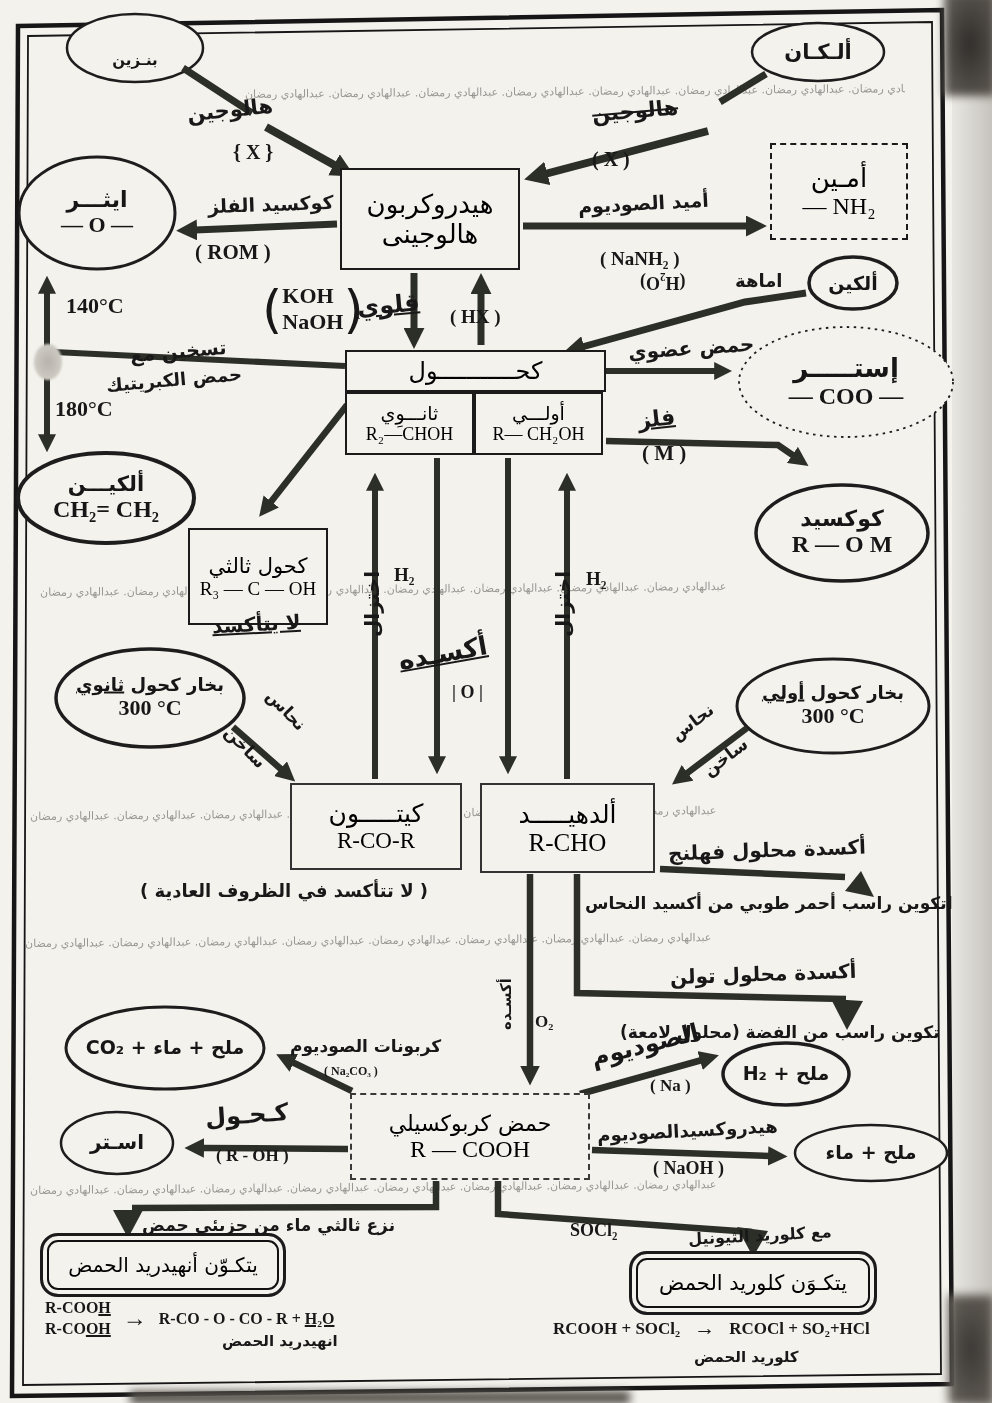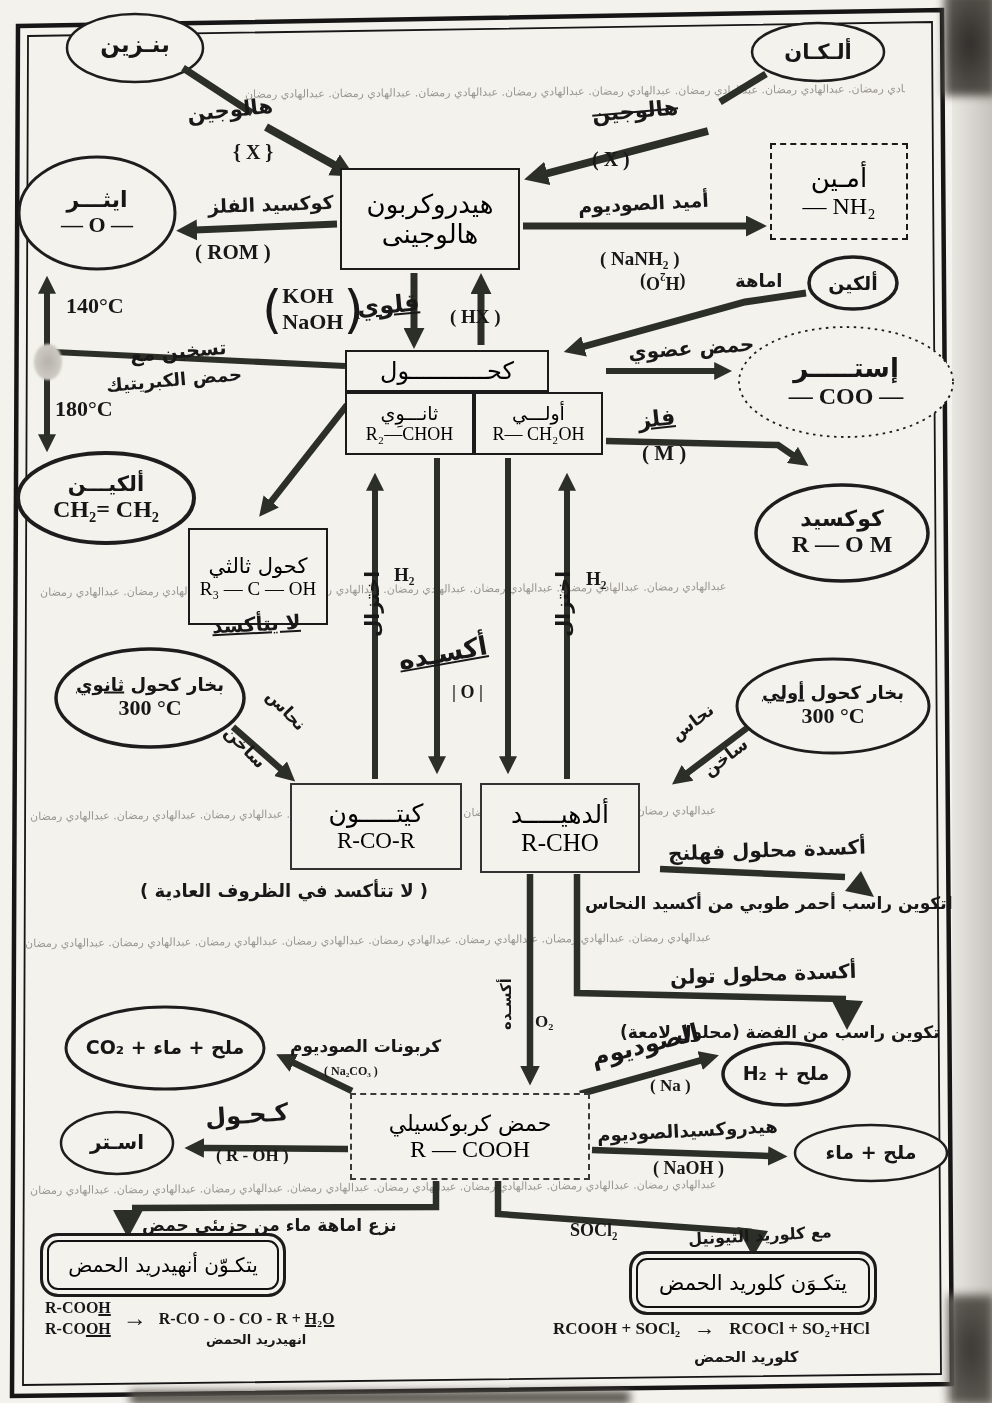--- a/index.html
+++ b/index.html
@@ -91,55 +91,55 @@
 </svg>
 
 <div class="bx" style="left:340px;top:168px;width:180px;height:102px">
   <div style="font-size:26px">هيدروكربون</div>
   <div style="font-size:26px">هالوجينى</div>
 </div>
 <div class="bx" style="left:770px;top:143px;width:138px;height:97px;border-style:dashed;border-width:2px">
   <div style="font-size:26px">أمـين</div>
   <div class="ser" style="font-size:24px">— NH₂</div>
 </div>
-<div class="bx" style="left:345px;top:350px;width:204px;height:42px">
+<div class="bx" style="left:345px;top:350px;width:261px;height:42px">
   <div style="font-size:24px">كحـــــــــــول</div>
 </div>
 <div class="bx" style="left:345px;top:392px;width:129px;height:63px">
   <div style="font-size:19px">ثانـــوِي</div>
   <div class="ser" style="font-size:18px">R₂—CHOH</div>
 </div>
 <div class="bx" style="left:474px;top:392px;width:129px;height:63px">
   <div style="font-size:19px">أولـــي</div>
   <div class="ser" style="font-size:18px">R— CH₂OH</div>
 </div>
 <div class="bx" style="left:188px;top:528px;width:140px;height:97px">
   <div style="font-size:21px">كحول ثالثي</div>
   <div class="ser" style="font-size:19px">R₃ — C — OH</div>
 </div>
 <div class="bx" style="left:290px;top:783px;width:172px;height:87px;border-width:2px;border-color:#333">
   <div style="font-size:25px">كيتـــــون</div>
   <div class="ser" style="font-size:23px">R-CO-R</div>
 </div>
-<div class="bx" style="left:480px;top:783px;width:160px;height:90px;border-width:2px;border-color:#333">
+<div class="bx" style="left:480px;top:783px;width:175px;height:90px;border-width:2px;border-color:#333">
   <div style="font-size:25px">ألدهيـــــد</div>
   <div class="ser" style="font-size:25px">R-CHO</div>
 </div>
 <div class="bx" style="left:350px;top:1093px;width:240px;height:87px;border-style:dashed;border-width:2px;border-color:#3a3a3a">
   <div style="font-size:22px">حمض كربوكسيلي</div>
   <div class="ser" style="font-size:24px">R — COOH</div>
 </div>
 <div class="bx" style="left:40px;top:1233px;width:246px;height:64px;border-width:3px;border-radius:18px;box-shadow:inset 0 0 0 4px #f4f2ed, inset 0 0 0 6px #111">
   <div style="font-size:20px">يتكـوّن أنهيدريد الحمض</div>
 </div>
 <div class="bx" style="left:629px;top:1251px;width:248px;height:64px;border-width:3px;border-radius:18px;box-shadow:inset 0 0 0 4px #f4f2ed, inset 0 0 0 6px #111">
   <div style="font-size:21px">يتكـوَن كلوريد الحمض</div>
 </div>
 
-<div class="ell" style="left:135px;top:44px;font-size:23px">
+<div class="ell" style="left:135px;top:60px;font-size:15px">
     <div>بنـزين</div>
   </div>
 <div class="ell" style="left:818px;top:52px;font-size:21px">
     <div>ألـكـان</div>
   </div>
 <div class="ell" style="left:97px;top:212px;font-size:22px">
     <div>ايثـــر</div>
     <div class="ser">— O —</div>
   </div>
 <div class="ell" style="left:853px;top:283px;font-size:19px">
@@ -236,33 +236,33 @@
 <div class="lbl" style="left:461px;top:995px;width:90px;text-align:center;font-size:15px;transform:rotate(-90deg)">أكسـده</div>
 
 <div class="lbl" style="left:590px;top:1031px;font-size:24px;transform:rotate(-14deg)">الصوديوم</div>
 <div class="lbl ser" style="left:650px;top:1076px;font-size:17px">( Na )</div>
 <div class="lbl" style="left:597px;top:1120px;font-size:18px;transform:rotate(-3deg)">هيدروكسيدالصوديوم</div>
 <div class="lbl ser" style="left:653px;top:1158px;font-size:18px">( NaOH )</div>
 <div class="lbl" style="left:290px;top:1036px;font-size:17px">كربونات الصوديوم</div>
 <div class="lbl ser" style="left:324px;top:1064px;font-size:12px">( Na₂CO₃ )</div>
 <div class="lbl" style="left:205px;top:1101px;font-size:24px;transform:rotate(-4deg)">كـحـول</div>
 <div class="lbl ser" style="left:216px;top:1146px;font-size:17px">( R - OH )</div>
-<div class="lbl" style="left:142px;top:1215px;font-size:17px">نزع اماهة ماء من جزيئي حمض</div>
+<div class="lbl" style="left:142px;top:1215px;font-size:17px">نزع ثالثي ماء من جزيئي حمض</div>
 <div class="lbl" style="left:688px;top:1226px;font-size:16px;transform:rotate(-3deg)">مع كلوريد الثيونيل</div>
 <div class="lbl ser" style="left:570px;top:1220px;font-size:18px">SOCl₂</div>
 
 <div class="lbl ser" style="left:45px;top:1298px;font-size:16px;display:flex;align-items:center;gap:12px" dir="ltr">
   <div style="display:flex;flex-direction:column;line-height:1.3">
     <span><span>R-COO</span><span class="u">H</span></span>
     <span><span>R-CO</span><span class="u">OH</span></span>
   </div>
   <span style="font-size:24px">→</span>
   <span><span>R-CO - O - CO - R + </span><span class="u">H₂O</span></span>
 </div>
-<div class="lbl" style="left:206px;top:1332px;font-size:13px">انهيدريد الحمض</div>
+<div class="lbl" style="left:222px;top:1332px;font-size:15px">انهيدريد الحمض</div>
 <div class="lbl ser" style="left:553px;top:1316px;font-size:17px;display:flex;gap:14px;align-items:center" dir="ltr">
   <span>RCOOH + SOCl₂</span>
     <span style="font-size:21px">→</span>
     <span>RCOCl + SO₂+HCl</span>
 </div>
 <div class="lbl" style="left:694px;top:1348px;font-size:15px">كلوريد الحمض</div>
 
 <div class="art" style="left:34px;top:344px;width:28px;height:36px;border-radius:50%;background:radial-gradient(#b7b3ac,#d9d6cf);filter:blur(1px)"></div>
 <div class="art" style="left:944px;top:-8px;width:52px;height:104px;background:radial-gradient(#2e2c29,#6b6660);filter:blur(4px)"></div>
 <div class="art" style="left:948px;top:1295px;width:46px;height:110px;background:radial-gradient(#3a3835,#716c65);filter:blur(5px)"></div>

